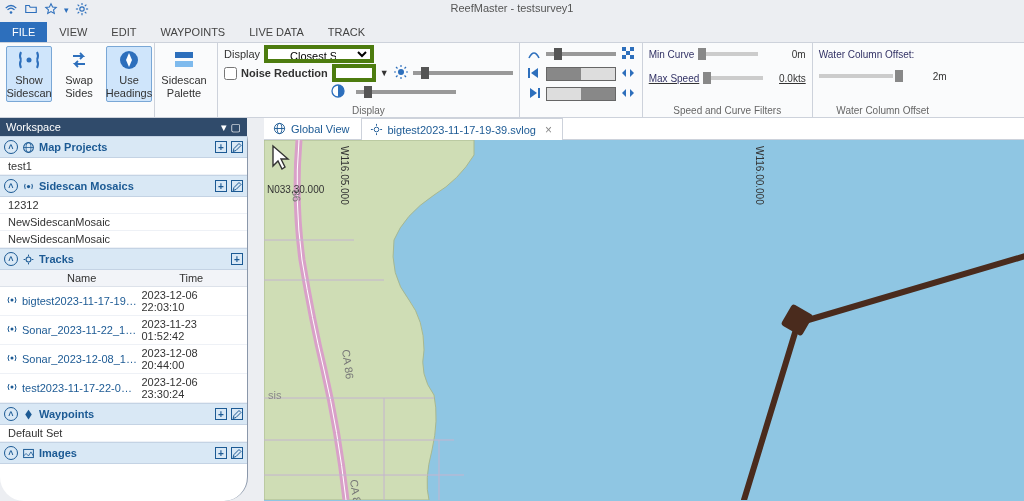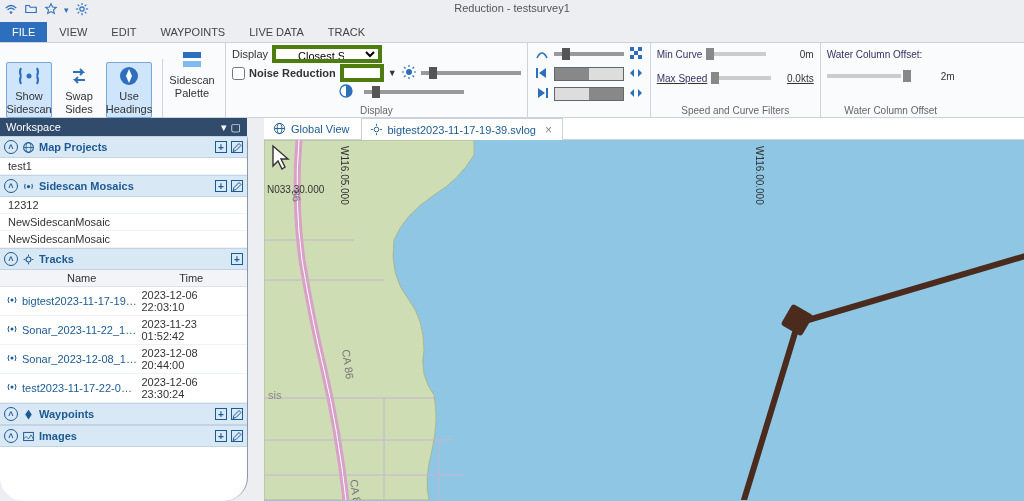--- a/index.html
+++ b/index.html
@@ -63,21 +63,21 @@
   .coastline-svg { position: absolute; left: 0; top: 0; }
   .coord-label { position: absolute; font-size: 10px; color: #333; writing-mode: vertical-rl; }
   .coord-label.h { writing-mode: horizontal-tb; }
   .cursor-arrow { position: absolute; left: 6px; top: 4px; }
   .plus-box { display: inline-flex; width: 12px; height: 12px; border: 1px solid #1c5a94; align-items: center; justify-content: center; font-size: 10px; color: #1c5a94; }
   .edit-box { display: inline-flex; width: 12px; height: 12px; border: 1px solid #1c5a94; align-items: center; justify-content: center; }
 </style>
 </head>
 <body>
 
-<div class="title-center">Reduction - testsurvey1</div>
+<div class="title-center">ReefMaster - testsurvey1</div>
 
 <div class="qa-bar">
   <span><svg viewBox="0 0 16 16">
         <path d="M2 7 Q8 1 14 7" fill="none" stroke="#2d6fbc" stroke-width="1.5"></path>
         <path d="M4 9 Q8 5 12 9" fill="none" stroke="#2d6fbc" stroke-width="1.5"></path>
         <circle cx="8" cy="12" r="1.5" fill="#2d6fbc"></circle>
       </svg></span>
   <span><svg viewBox="0 0 16 16">
         <path d="M2 4h4l1 2h7v6H2z" fill="none" stroke="#2d6fbc" stroke-width="1.3"></path>
       </svg></span>
@@ -104,21 +104,21 @@
   <div class="menu-tab file">FILE</div>
   <div class="menu-tab">VIEW</div>
   <div class="menu-tab">EDIT</div>
   <div class="menu-tab">WAYPOINTS</div>
   <div class="menu-tab">LIVE DATA</div>
   <div class="menu-tab">TRACK</div>
 </div>
 
 <div class="ribbon">
 
-  <div class="ribbon-group" style="padding-right:10px;margin-top:16px;">
+  <div class="ribbon-group" style="padding-right:2px;">
     <div class="group-body">
       <div class="big-btn selected">
         <svg viewBox="0 0 24 24">
             <path d="M4 12 Q2 8 4 4 M4 12 Q2 16 4 20 M20 12 Q22 8 20 4 M20 12 Q22 16 20 20" stroke="#2d6fbc" stroke-width="2" fill="none"></path>
             <circle cx="12" cy="12" r="2.5" fill="#2d6fbc"></circle>
           </svg>
         <span>Show<br>Sidescan</span>
       </div>
       <div class="big-btn">
         <svg viewBox="0 0 24 24">
@@ -395,20 +395,21 @@
       <span>Waypoints</span>
       <span class="right-icons">
           <span class="plus-box">+</span>
           <span class="edit-box">
             <svg viewBox="0 0 10 10" width="9" height="9">
               <path d="M1 9l1-3 5-5 2 2-5 5z" fill="none" stroke="#1c5a94"></path>
             </svg>
           </span>
         </span>
     </div>
+    <div class="ws-item">Default Set</div>
 
     <div class="ws-section-head">
       <span class="chev">˄</span>
       <svg viewBox="0 0 16 16">
           <rect x="2" y="3" width="12" height="10" fill="none" stroke="#1c5a94" stroke-width="1.2"></rect>
           <path d="M2 11l3-3 3 3 3-5 3 5" fill="none" stroke="#1c5a94"></path>
         </svg>
       <span>Images</span>
       <span class="right-icons">
           <span class="plus-box">+</span>

